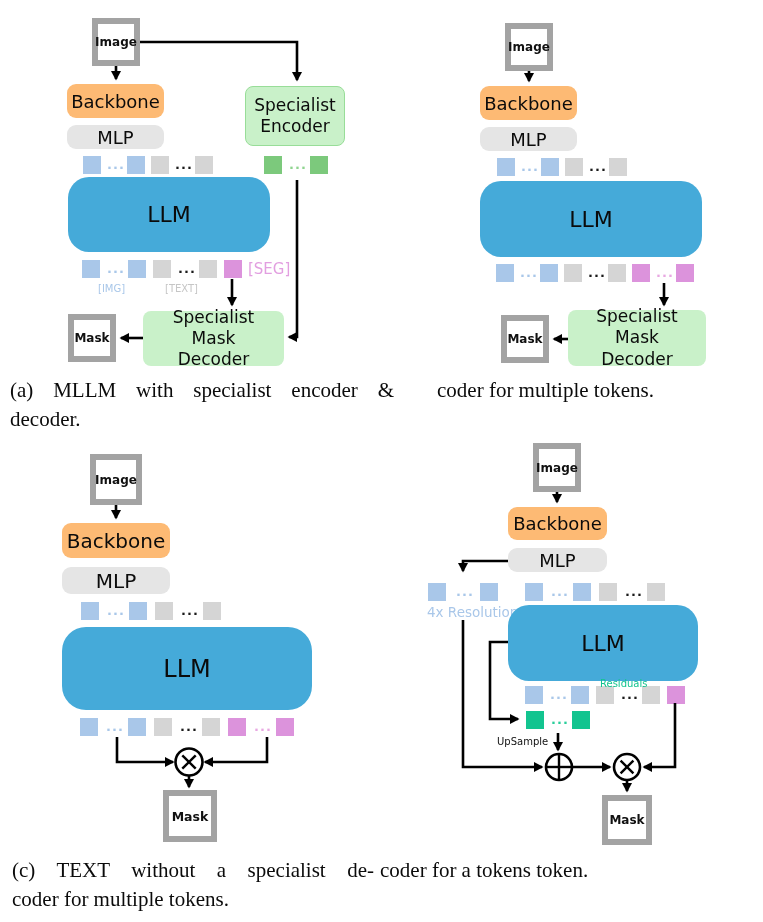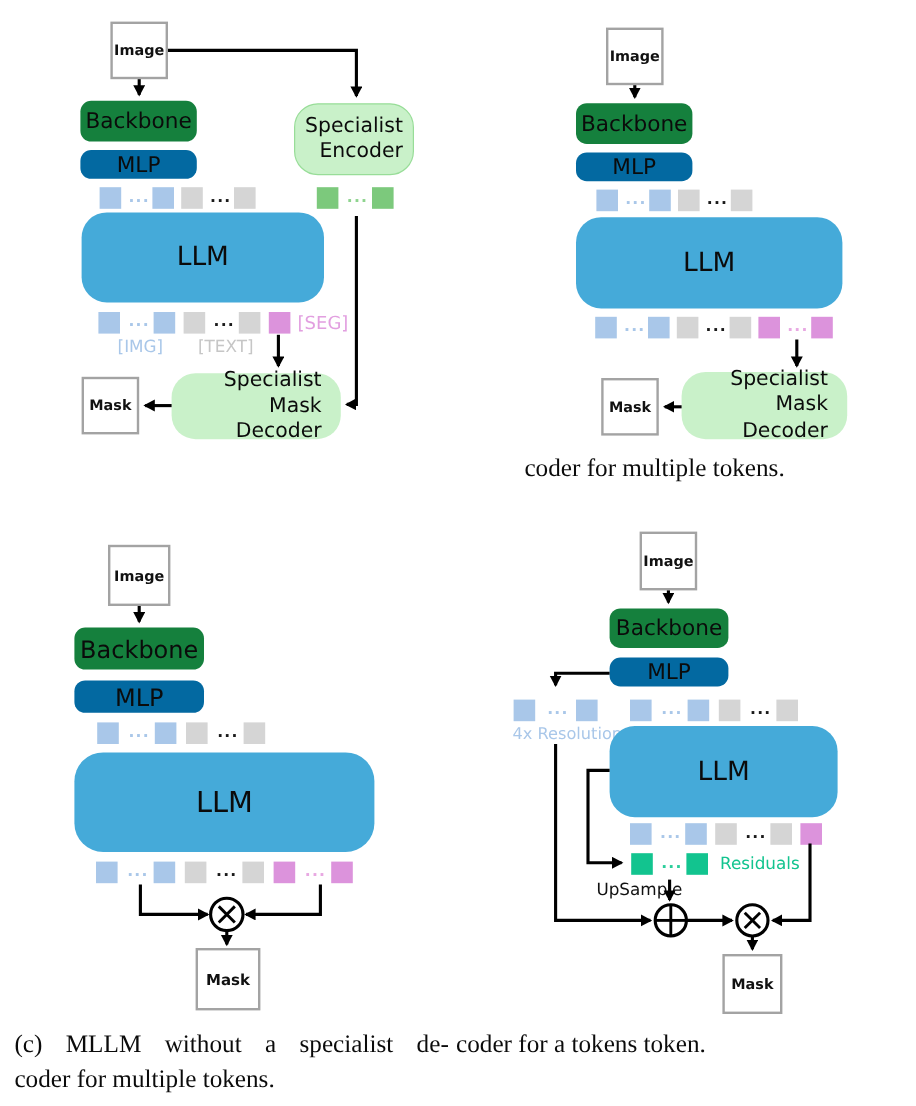--- a/index.html
+++ b/index.html
@@ -1,43 +1,43 @@
 <!DOCTYPE html>
 <html><head>
 <meta charset="utf-8">
 <style>
   html,body{margin:0;padding:0;background:#ffffff;}
   .page{position:relative;width:763px;height:922px;background:#ffffff;overflow:hidden;
         font-family:"DejaVu Sans","Liberation Sans",sans-serif;color:#111;}
-  .io-box{position:absolute;box-sizing:border-box;background:#fff;border:2px solid #a3a3a3;
+  .io-box{position:absolute;box-sizing:border-box;background:#fff;border:6px solid #a3a3a3;
           display:flex;align-items:center;justify-content:center;
           font-size:12px;font-weight:600;color:#111;z-index:2;}
   .pill{position:absolute;box-sizing:border-box;display:flex;align-items:center;justify-content:center;
         border-radius:9px;font-size:18px;color:#0b0b0b;z-index:2;}
-  .backbone{background:#15803d;}
-  .mlp{background:#0369a1;}
+  .backbone{background:#fdba74;}
+  .mlp{background:#e5e5e5;}
   .llm{background:#45AAD9;border-radius:21px;font-size:22px;}
-  .green-box{position:absolute;box-sizing:border-box;background:#C9F1C9;border-radius:20px;
-             display:flex;align-items:center;justify-content:center;text-align:right;
+  .green-box{position:absolute;box-sizing:border-box;background:#C9F1C9;border-radius:8px;
+             display:flex;align-items:center;justify-content:center;text-align:center;
              font-size:17px;line-height:1.25;color:#0b0b0b;z-index:2;padding:2px 16px;}
   .green-box.bordered{border:1.5px solid #98DD98;}
 
   
   .row{position:absolute;display:flex;align-items:center;height:18px;z-index:2;}
   .g6{gap:6px}.g7{gap:7px}.g8{gap:8px}.g10{gap:10px}
   .tok{width:18px;height:18px;flex:0 0 auto;}
   .tb{background:#A9C7E9}.tg{background:#D5D5D5}.tp{background:#DC93DC}
   .tgr{background:#7CC97C}.te{background:#12C48F}
   .dots{width:14px;flex:0 0 auto;text-align:center;font-weight:700;font-size:13px;
         letter-spacing:1px;line-height:18px;}
   .d-blue{color:#A9C7E9}.d-black{color:#1a1a1a}.d-green{color:#8FD48F}
   .d-pink{color:#E8A8E2}.d-em{color:#2BCE9B}
 
   
-  .tag{position:absolute;z-index:2;font-size:14px;line-height:16px;white-space:nowrap;}
+  .tag{position:absolute;z-index:2;font-size:10px;line-height:16px;white-space:nowrap;}
   .tag-seg{color:#E29FE0;font-size:15px;}
   .tag-img{color:#A9C7E9;}
   .tag-text{color:#C6C6C6;}
   .tag-4x{color:#A9C7E9;font-size:13.5px;}
   .tag-up{color:#111;}
   .tag-res{color:#12C48F;}
 
   
   .caption{position:absolute;font-family:"Liberation Serif","DejaVu Serif",serif;
            font-size:21px;line-height:29px;color:#0b0b0b;z-index:2;}
@@ -99,20 +99,24 @@
   <div class="tag tag-img" style="left:98px;top:281px;">[IMG]</div>
   <div class="tag tag-text" style="left:165px;top:281px;">[TEXT]</div>
 
   <div class="green-box" style="left:143px;top:311px;width:141px;height:55px;">
     <span>Specialist Mask Decoder</span>
   </div>
   <div class="io-box" style="left:68px;top:314px;width:48px;height:48px;">
     <span>Mask</span>
   </div>
 
+  <div class="caption" style="left:10px;top:376px;width:384px;">
+    <div class="l1">(a) MLLM with specialist encoder &amp;</div>
+    <div class="l2">decoder.</div>
+  </div>
 
   <div class="io-box" style="left:505px;top:23px;width:48px;height:48px;">
     <span>Image</span>
   </div>
   <div class="pill backbone" style="left:480px;top:86px;width:97px;height:34px;">
     <span>Backbone</span>
   </div>
   <div class="pill mlp" style="left:480px;top:127px;width:97px;height:24px;">
     <span>MLP</span>
   </div>
@@ -186,21 +190,21 @@
     <div class="tok tp"></div>
     <div class="dots d-pink">...</div>
     <div class="tok tp"></div>
   </div>
 
   <div class="io-box" style="left:163px;top:790px;width:54px;height:52px;font-size:12.5px;">
     <span>Mask</span>
   </div>
 
   <div class="caption" style="left:12px;top:856px;width:362px;">
-    <div class="l1">(c) MLLM without a specialist de-</div>
+    <div class="l1">(c) TEXT without a specialist de-</div>
     <div class="l2">coder for multiple tokens.</div>
   </div>
 
   <div class="io-box" style="left:533px;top:443px;width:48px;height:49px;">
     <span>Image</span>
   </div>
   <div class="pill backbone" style="left:508px;top:507px;width:99px;height:33px;">
     <span>Backbone</span>
   </div>
   <div class="pill mlp" style="left:508px;top:548px;width:99px;height:24px;">
@@ -235,21 +239,21 @@
     <div class="dots d-black">...</div>
     <div class="tok tg"></div>
     <div class="tok tp"></div>
   </div>
 
   <div class="row g7" style="left:526px;top:711px;">
     <div class="tok te"></div>
     <div class="dots d-em">...</div>
     <div class="tok te"></div>
   </div>
-  <div class="tag tag-res" style="left:600px;top:712px;">Residuals</div>
+  <div class="tag tag-res" style="left:600px;top:676px;">Residuals</div>
   <div class="tag tag-up" style="left:497px;top:734px;">UpSample</div>
 
   <div class="io-box" style="left:602px;top:795px;width:50px;height:50px;">
     <span>Mask</span>
   </div>
 
   <div class="caption" style="left:380px;top:856px;width:377px;">
     <div class="l2">coder for a tokens token.</div>
   </div>
 

